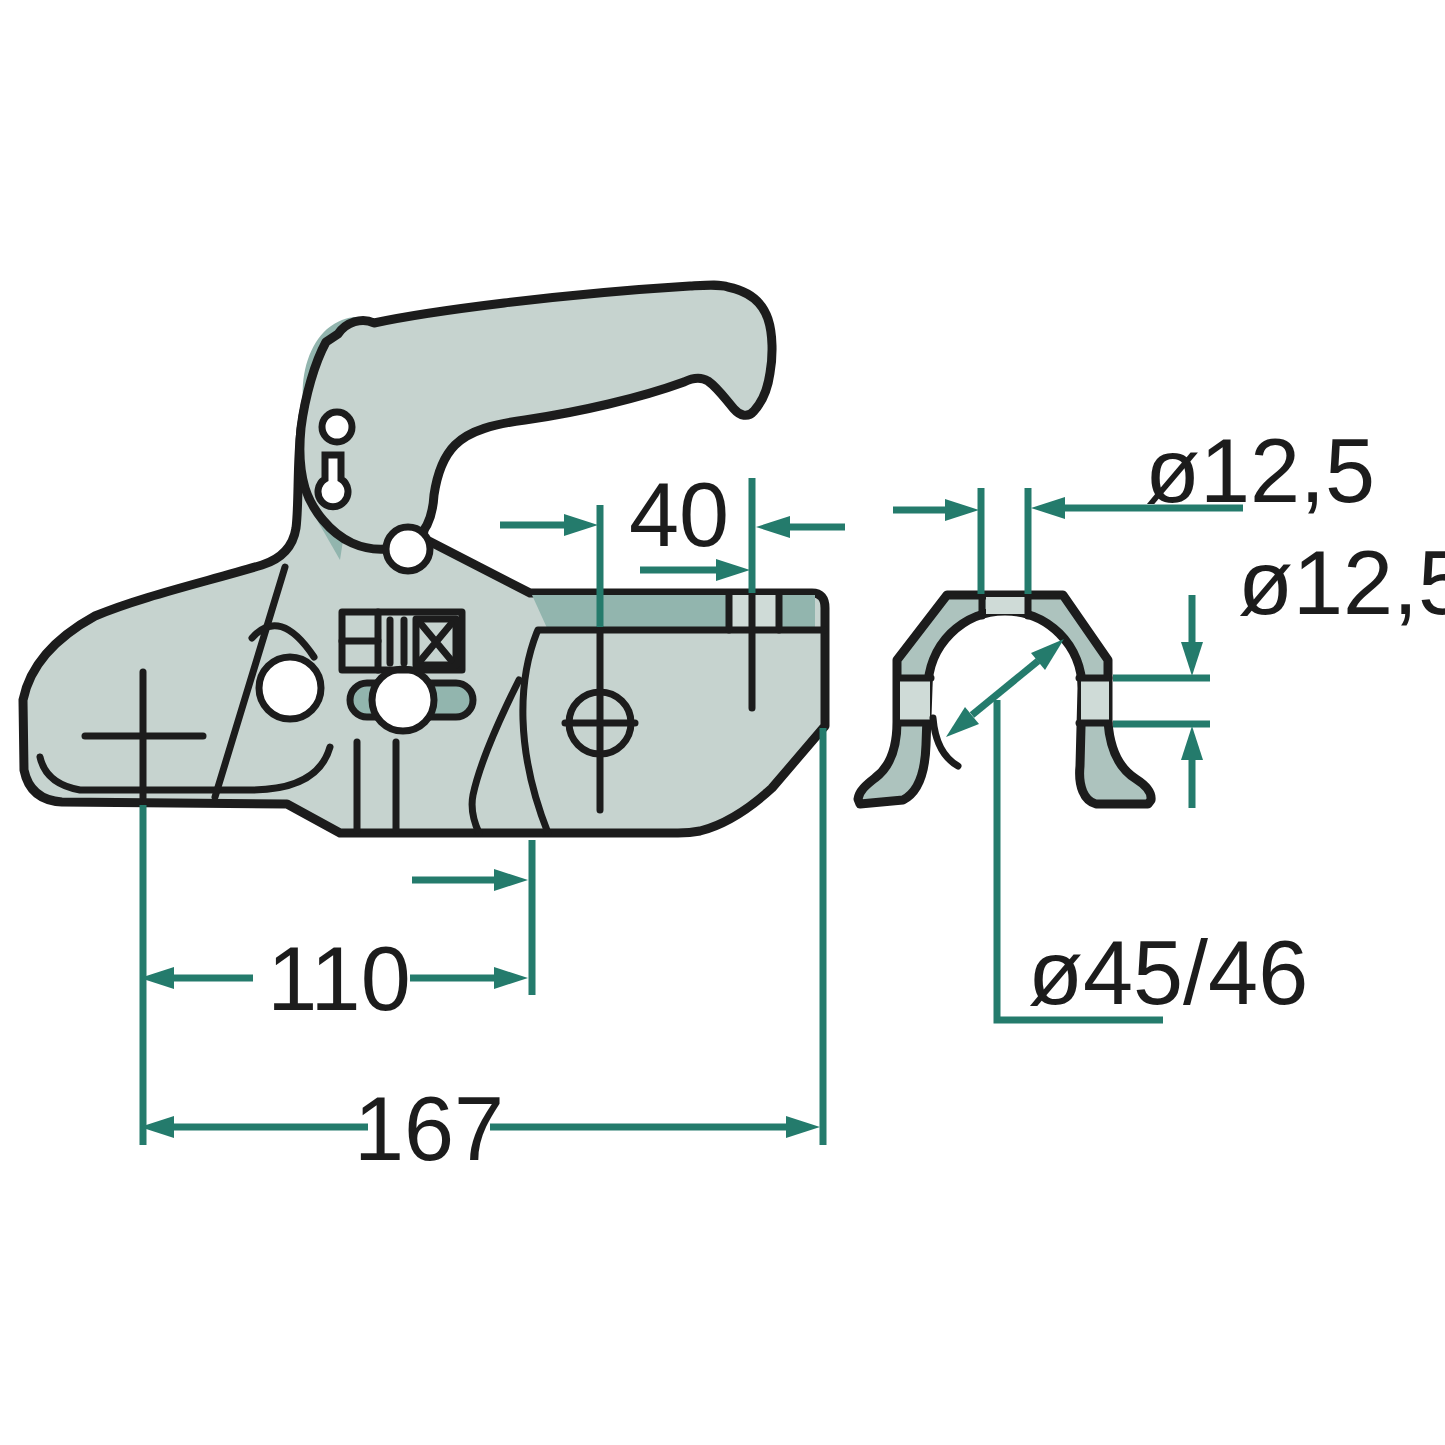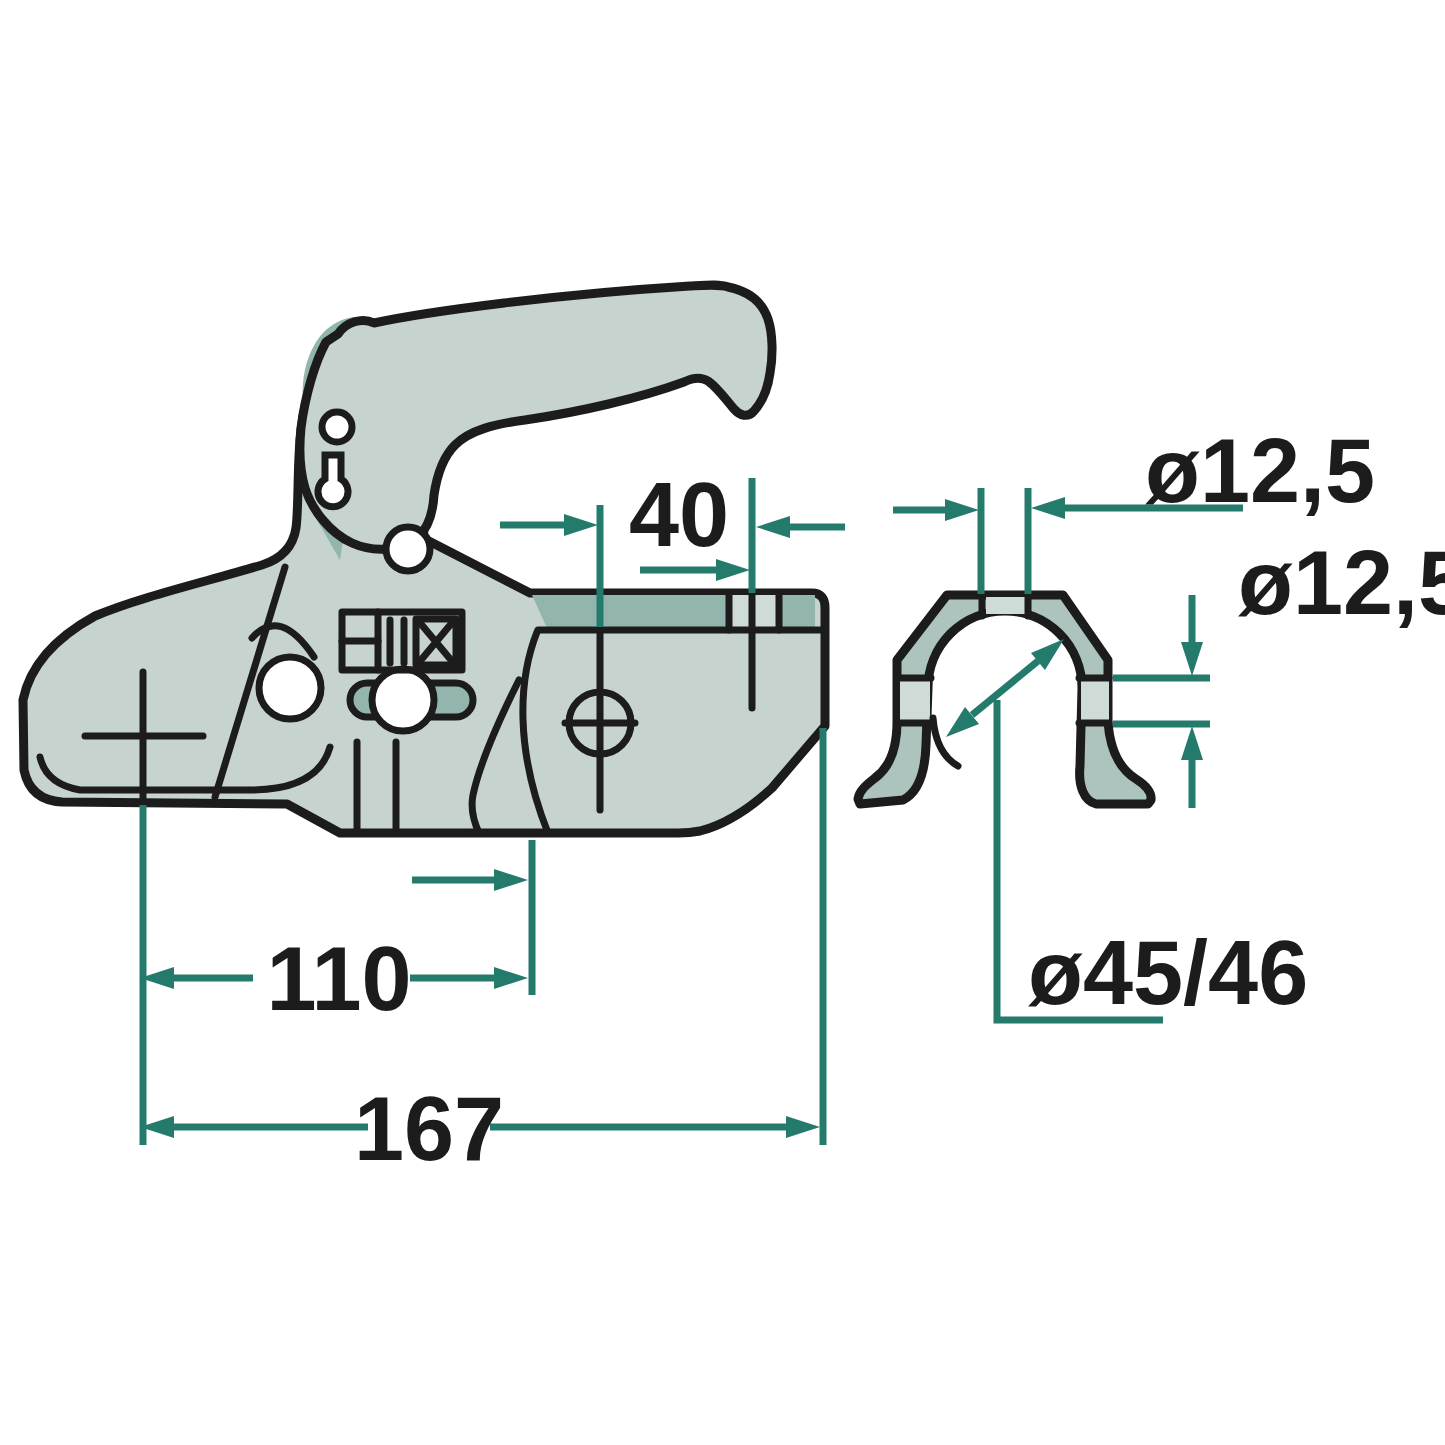--- a/index.html
+++ b/index.html
@@ -1,17 +1,17 @@
 <!DOCTYPE html>
 <html style="--body: #c6d3cf; --accent: #92b5ae; --ring: #adc3be; --cell: #cfdbd7; --ink: #1c1c1c; --dim: #247b6c;"><head>
 <meta charset="utf-8">
 <style>
   html,body{margin:0;padding:0;background:#ffffff;}
   .stage{position:relative;width:1445px;height:1445px;background:#fff;overflow:hidden;
-         font-family:"Liberation Sans", sans-serif;font-weight:bold;}
+         font-family:"Liberation Sans", sans-serif;}
   svg{position:absolute;left:0;top:0;}
   .body-fill{fill:var(--body);stroke:var(--ink);stroke-width:9;stroke-linejoin:round;}
   .ring-fill{fill:var(--ring);stroke:var(--ink);stroke-width:9;stroke-linejoin:round;}
   .accent{fill:var(--accent);stroke:none;}
   .cell{fill:var(--cell);stroke:none;}
   .detail{fill:none;stroke:var(--ink);stroke-width:7;stroke-linecap:round;stroke-linejoin:round;}
   .hole{fill:#ffffff;stroke:var(--ink);stroke-width:7;}
   .dim{stroke:var(--dim);stroke-width:7;fill:none;stroke-linecap:butt;}
   .dimhead{fill:var(--dim);stroke:none;}
   .dimtext{fill:var(--ink);font-size:90px;font-family:"Liberation Sans", sans-serif;}

